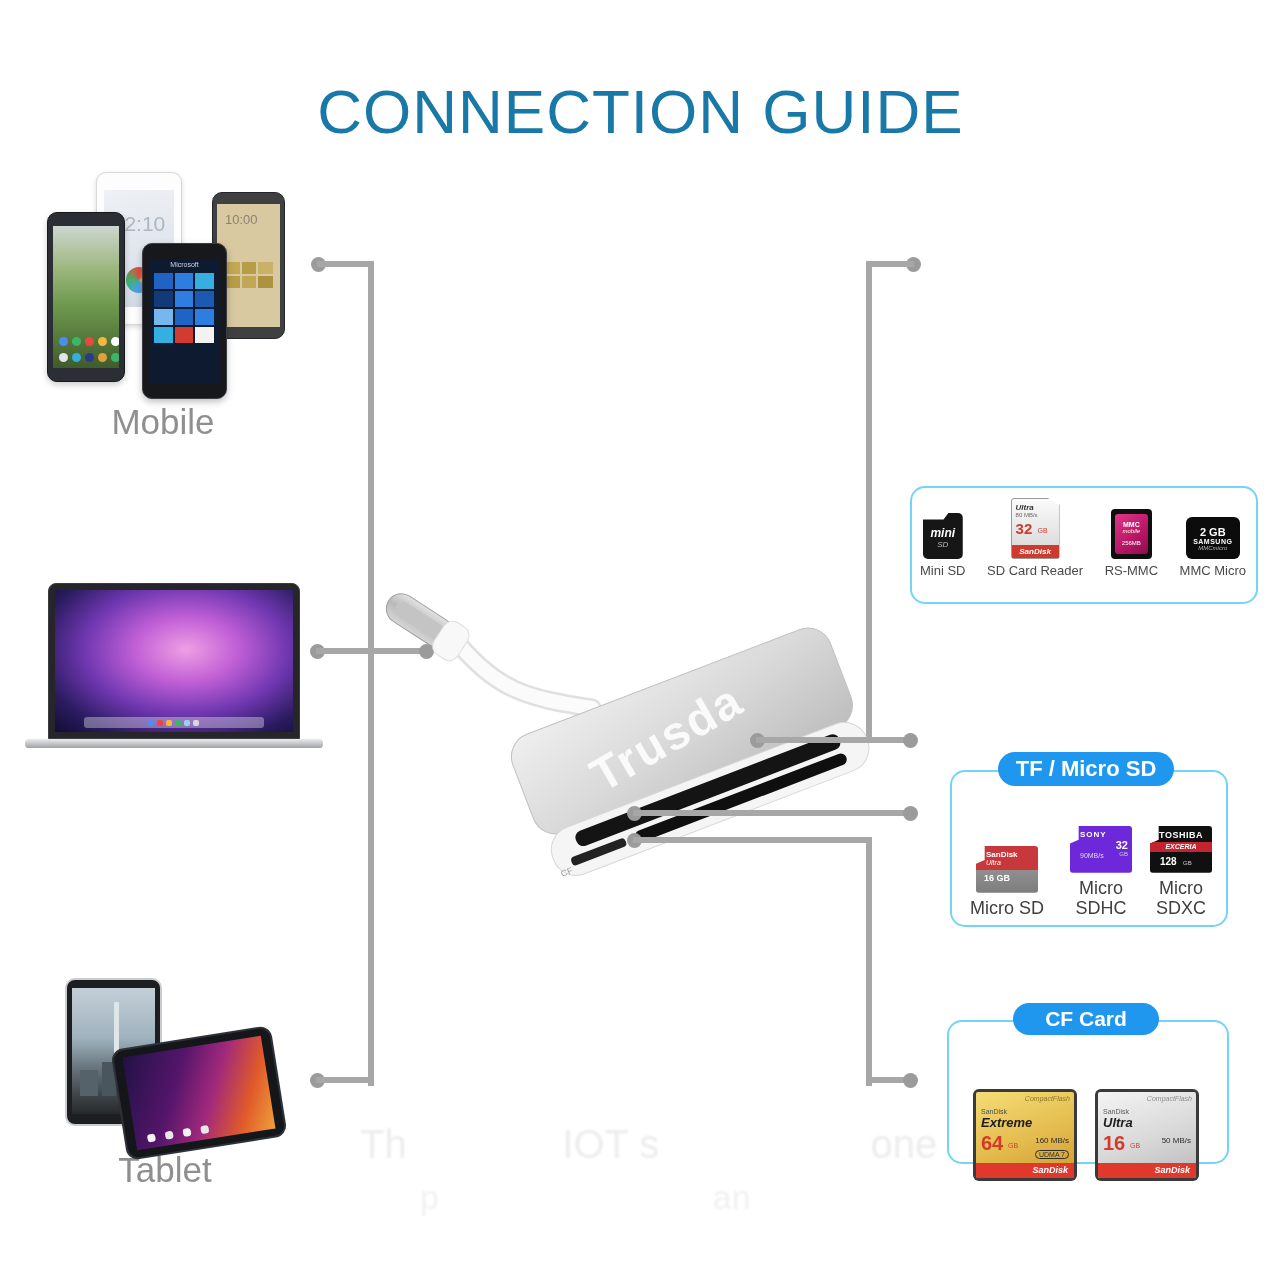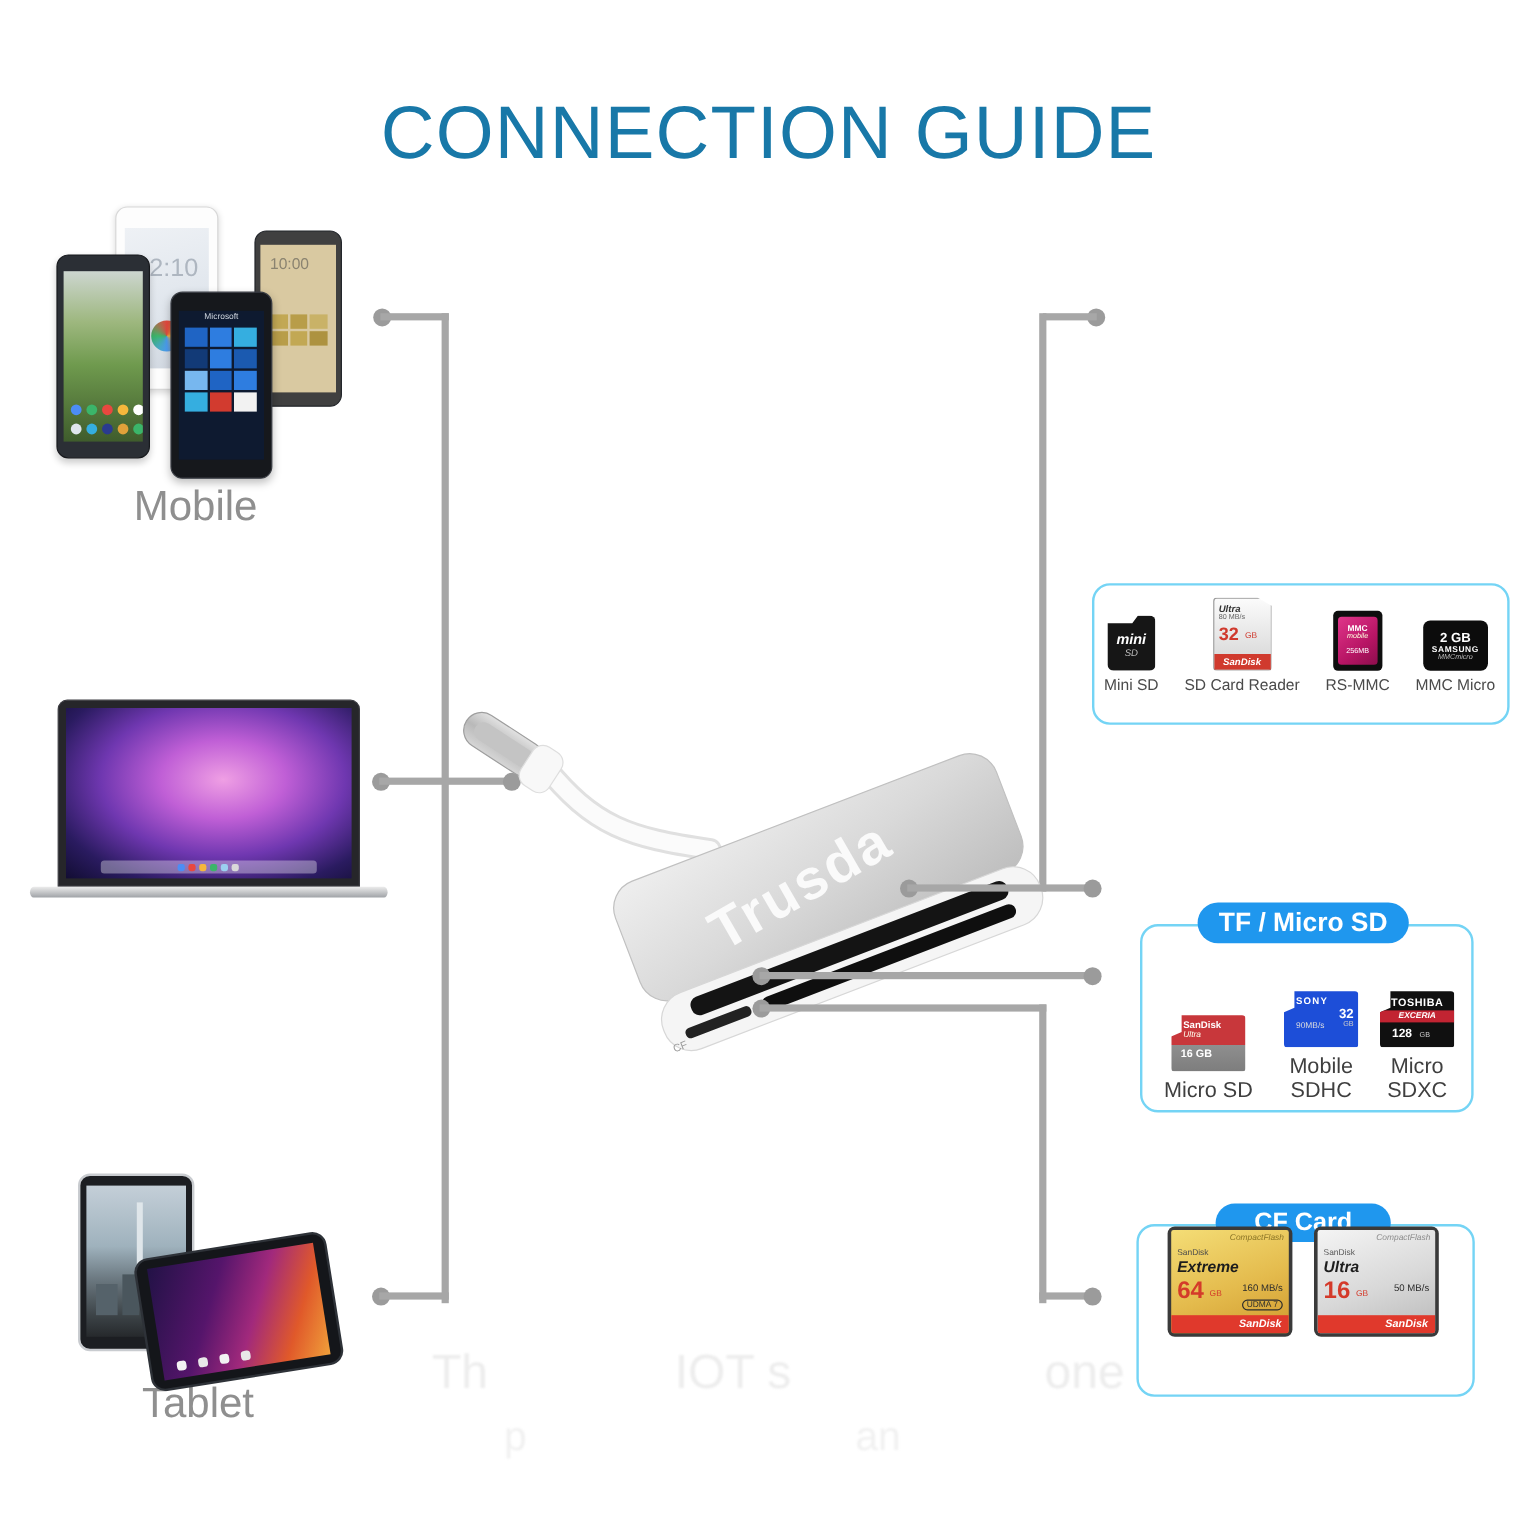--- a/index.html
+++ b/index.html
@@ -260,43 +260,43 @@
     <div class="card-col">
       <div class="usd" style="background:linear-gradient(180deg,#c8373b 0%,#c8373b 52%,#8f8f8f 52%,#7d7d7d 100%);">
         <div style="position:absolute;left:10px;top:4px;color:#fff;font-size:8px;font-weight:bold;">SanDisk</div>
         <div style="position:absolute;left:10px;top:13px;color:#ffe;font-size:7px;font-style:italic;">Ultra</div>
         <div style="position:absolute;left:8px;top:27px;color:#fff;font-size:9px;font-weight:bold;">16 GB</div>
       </div>
       <div class="card-label lbl-md" style="width:90px;">Micro SD</div>
     </div>
 
     <div class="card-col">
-      <div class="usd" style="background:#1d4ed8;text-align:center;">
+      <div class="usd" style="background:#6d28d9;text-align:center;">
         <div style="position:absolute;left:10px;top:4px;color:#fff;font-size:8px;font-weight:bold;letter-spacing:1px;">SONY</div>
         <div style="position:absolute;right:4px;top:13px;color:#fff;font-size:11px;font-weight:bold;">32</div>
         <div style="position:absolute;right:4px;top:25px;color:#ccc;font-size:6px;">GB</div>
         <div style="position:absolute;left:10px;top:26px;color:#ddd;font-size:7px;">90MB/s</div>
       </div>
-      <div class="card-label lbl-md" style="width:62px;">Mobile SDHC</div>
+      <div class="card-label lbl-md" style="width:62px;">Micro SDHC</div>
     </div>
 
     <div class="card-col">
       <div class="usd" style="background:#101010;">
         <div style="position:absolute;left:0;right:0;top:4px;text-align:center;color:#fff;font-size:9px;font-weight:bold;letter-spacing:.5px;">TOSHIBA</div>
         <div style="position:absolute;left:0;right:0;top:16px;background:#c22432;color:#fff;font-size:7px;font-style:italic;font-weight:bold;text-align:center;height:10px;line-height:10px;">EXCERIA</div>
         <div style="position:absolute;left:10px;top:30px;color:#fff;font-size:10px;font-weight:bold;">128</div>
         <div style="position:absolute;left:33px;top:34px;color:#ccc;font-size:6px;">GB</div>
       </div>
       <div class="card-label lbl-md" style="width:62px;">Micro SDXC</div>
     </div>
   </div>
 
   <div class="box" style="left:947px;top:1020px;width:278px;height:140px;"></div>
   <div class="pill" style="left:1013px;top:1003px;width:146px;height:32px;line-height:32px;font-size:21px;">CF Card</div>
-  <div class="cards-row" style="left:973px;top:1022px;width:226px;height:92px;gap:10px;">
+  <div class="cards-row" style="left:973px;top:1089px;width:226px;height:92px;gap:10px;">
 
     <div class="cf-card">
       <div class="cf-inner" style="background:linear-gradient(160deg,#f4dd76 0%,#e4bb4d 55%,#d09a2e 100%);">
         <div style="position:absolute;right:4px;top:3px;font-size:7px;color:#8a7426;font-style:italic;">CompactFlash</div>
         <div style="position:absolute;left:5px;top:16px;font-size:7px;color:#4c4c4c;">SanDisk</div>
         <div style="position:absolute;left:5px;top:23px;font-size:13px;font-weight:bold;font-style:italic;color:#1d1d1d;">Extreme</div>
         <div style="position:absolute;left:5px;top:40px;font-size:20px;font-weight:bold;color:#d43a2a;">64</div>
         <div style="position:absolute;left:32px;top:50px;font-size:7px;color:#d43a2a;">GB</div>
         <div style="position:absolute;right:5px;top:44px;font-size:8px;color:#2c2c2c;">160 MB/s</div>
         <div style="position:absolute;right:5px;top:58px;font-size:7px;color:#2c2c2c;border:1px solid #2c2c2c;border-radius:6px;padding:0 3px;">UDMA 7</div>

